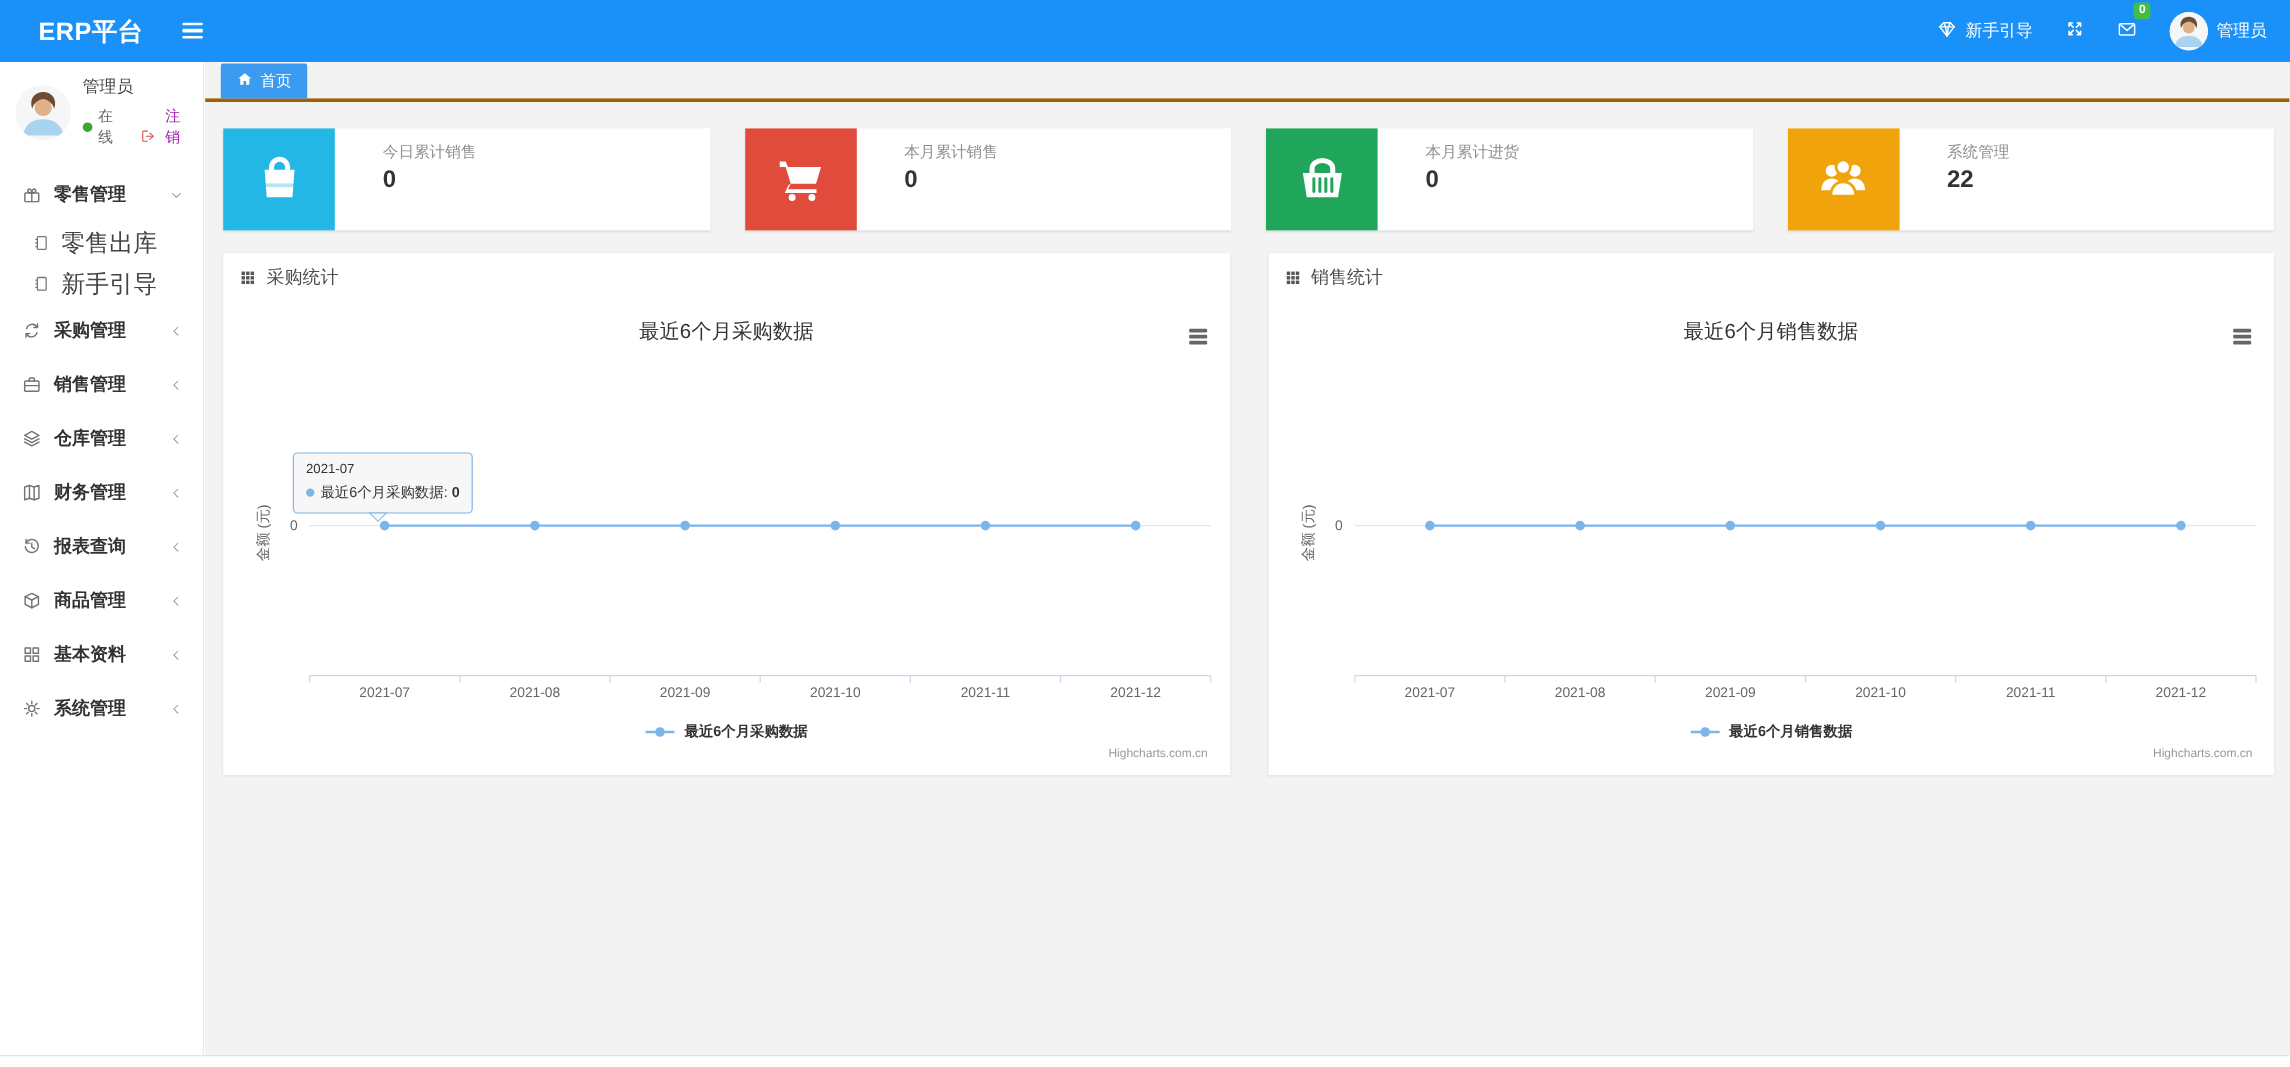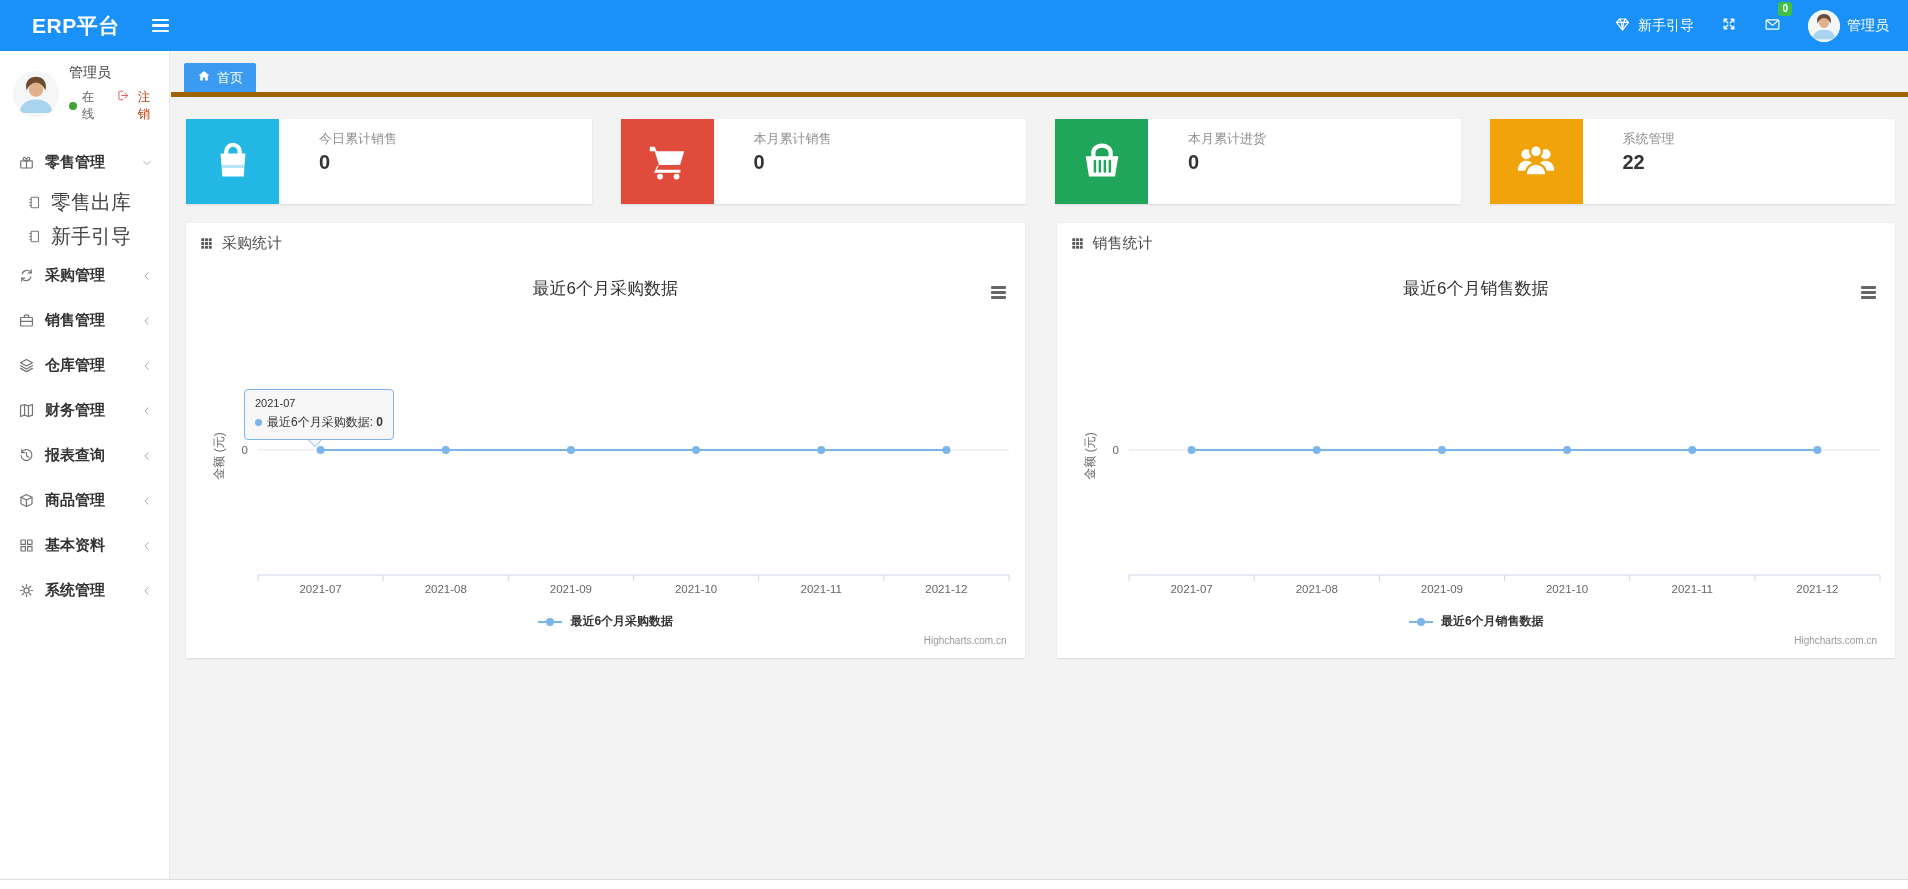--- a/index.html
+++ b/index.html
@@ -22,33 +22,33 @@
 
   
   .sidebar { position:fixed; top:51px; left:0; bottom:10px; width:170px; background:#fff;
     border-right:1px solid #e7eaec; z-index:40; }
   .user-panel { display:flex; gap:10px; padding:13px 8px 13px 13px; align-items:center; }
   .user-avatar { width:46px; height:46px; border-radius:50%; overflow:hidden; background:#f4f6f8; flex:0 0 auto; }
   .user-meta { font-size:14px; color:#444; }
   .user-name { margin-bottom:7px; }
   .user-status { display:flex; align-items:center; gap:5px; font-size:12.5px; color:#666; }
   .dot { width:8px; height:8px; border-radius:50%; background:#3fa435; display:inline-block; }
-  .logout-link { display:flex; align-items:flex-start; gap:8px; color:#c2410c; cursor:pointer; margin-left:6px; }
+  .logout-link { display:flex; align-items:flex-end; gap:8px; color:#a21caf; cursor:pointer; margin-left:6px; }
   .menu { margin-top:4px; }
   .menu-item { position:relative; display:flex; align-items:center; gap:10px; height:45px;
     padding-left:18px; cursor:pointer; color:#333; font-size:15px; font-weight:600; }
   .menu-item .mi-icon { color:#737373; display:flex; }
   .menu-item .chev { position:absolute; right:16px; color:#999; display:flex; }
   .submenu-item { display:flex; align-items:center; gap:9px; height:34px; padding-left:27px;
     cursor:pointer; color:#444; font-size:20px; }
   .submenu-item .mi-icon { color:#777; display:flex; }
 
   
   .content { margin-left:171px; padding-top:51px; }
-  .tabbar { height:46px; border-bottom:5px solid #a16207; padding-left:13px;
+  .tabbar { height:34px; border-bottom:3px solid #a16207; padding-left:13px;
     display:flex; align-items:flex-end;font-family:Liberation Mono, monospace; }
   .tab { height:29px; display:flex; align-items:center; gap:6px; padding:0 13px;
     background:var(--tab-bg,#3a9bf0); color:#fff; font-size:13px; border-radius:2px 2px 0 0; cursor:pointer; }
   .content-inner { padding:22px 13px 0 15px; }
 
   .cards-row { display:flex; gap:29px; margin-bottom:19px; }
   .stat-card { flex:1 1 0; height:85px; background:#fff; display:flex;
     box-shadow:0 1px 2px rgba(0,0,0,.1);gap:25px; }
   .card-icon { width:93px; height:85px; display:flex; align-items:center; justify-content:center; color:#fff; flex:0 0 auto; }
   .card-body { padding:11px 15px; }

